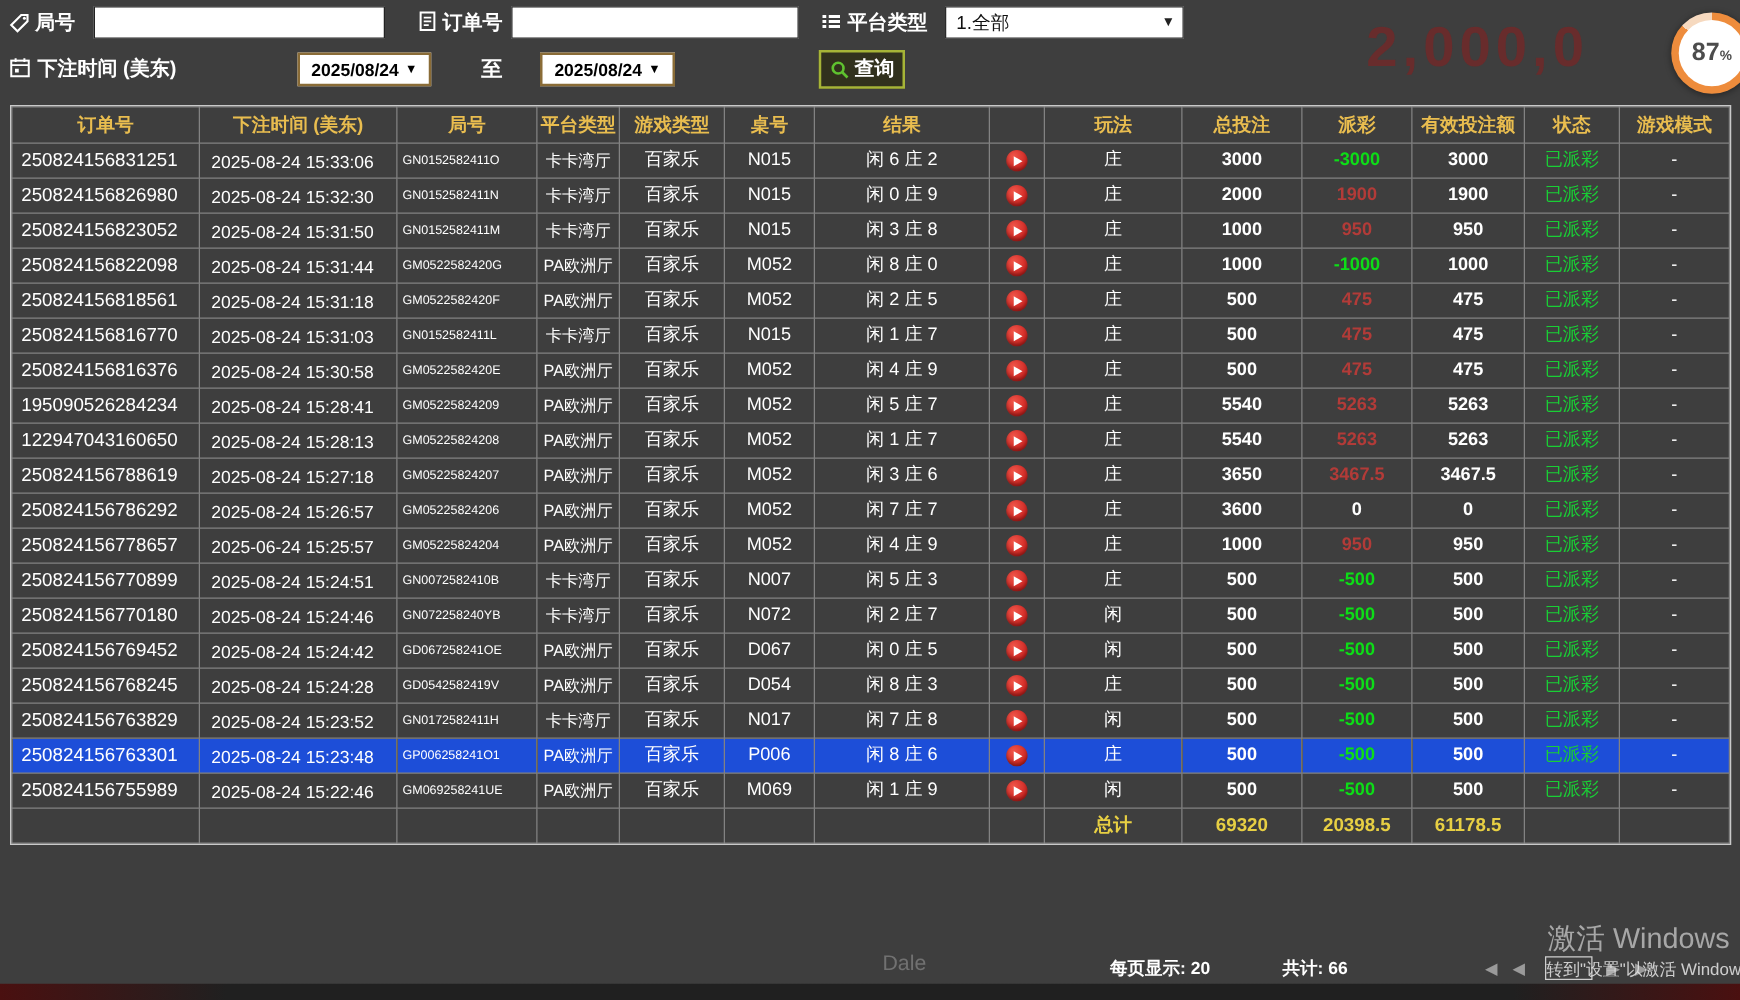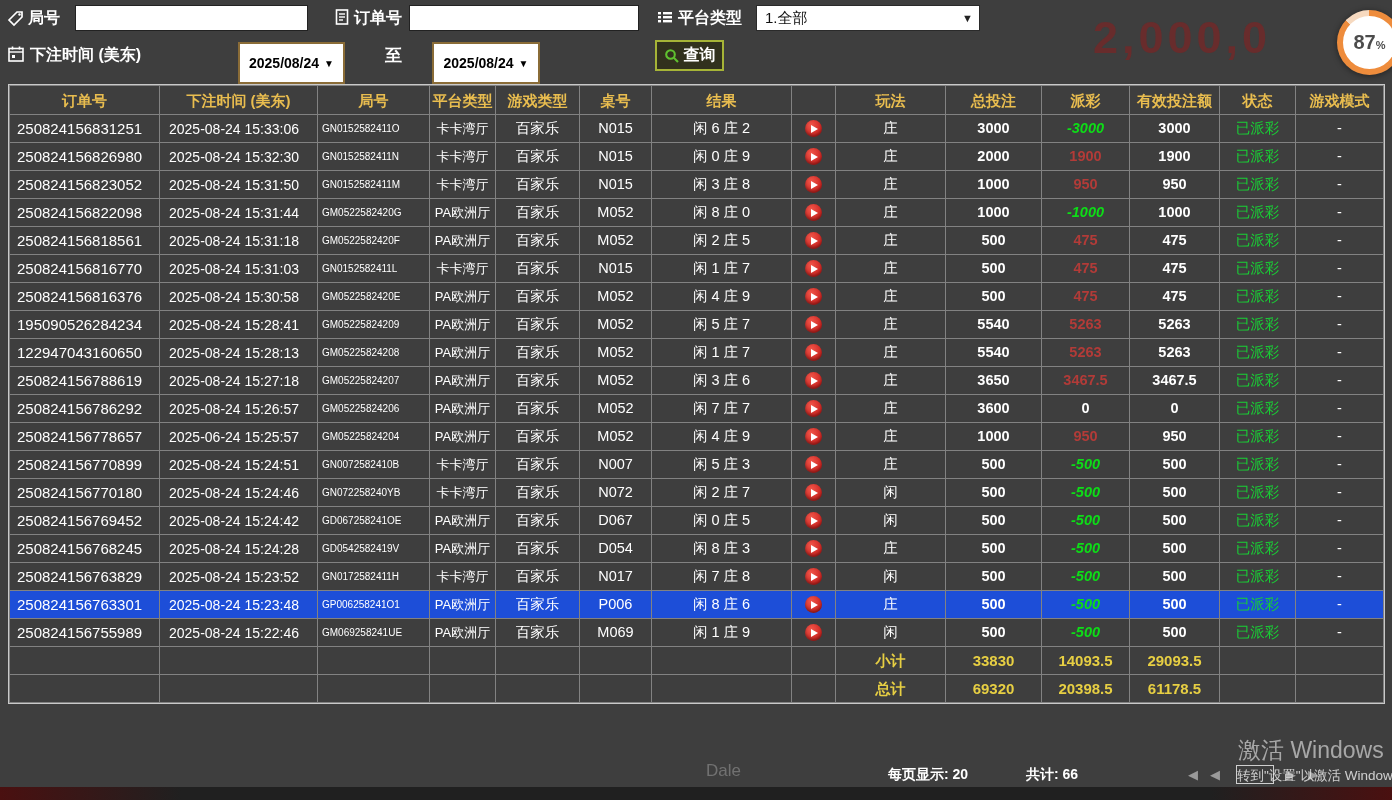--- a/index.html
+++ b/index.html
@@ -5,25 +5,25 @@
   * { margin:0; padding:0; box-sizing:border-box; }
   html,body { width:1392px; height:800px; overflow:hidden; background:#3e3e3e;
     font-family:"Liberation Sans","DejaVu Sans",sans-serif; position:relative; }
 
   
   .topbar { position:absolute; left:0; top:0; width:1392px; height:85px; z-index:2; }
   .flabel { position:absolute; color:#fff; font-weight:700; font-size:16px; white-space:nowrap; }
   .ficon  { position:absolute; width:18px; height:18px; }
   .tinput { position:absolute; height:26px; background:#fff; border:1px solid #222;
             font-size:14px; padding:0 6px; color:#111; }
-  .select { position:absolute; left:756px; top:5px; width:224px; height:26px; background:#fff;
+  .select { position:absolute; left:756px; top:5px; width:191px; height:26px; background:#fff;
             border:1px solid #2a2a2a; color:#111; font-size:15px; display:flex;
             align-items:center; justify-content:space-between; padding:0 6px 0 8px; cursor:pointer; }
   .select .sel-arrow { font-size:11px; color:#222; }
-  .datebtn { position:absolute; top:42px; width:107px; height:42px; background:#fff;
+  .datebtn { position:absolute; top:42px; width:107px; height:27px; background:#fff;
              border:2px solid #8a6c37; color:#000; font-weight:700; font-size:14px;
              display:flex; align-items:center; justify-content:center; gap:5px; cursor:pointer; }
   .datebtn .dd { font-size:10px; }
   .searchbtn { position:absolute; left:655px; top:40px; width:69px; height:31px;
                background:#31311d; border:2px solid #a6b437; display:flex; align-items:center;
                justify-content:center; gap:4px; color:#fff; font-weight:700; font-size:16px;
                cursor:pointer; font-family:inherit; }
 
   
   .grid { position:absolute; left:9px; top:85px; width:1374px; border-collapse:collapse;
@@ -31,21 +31,21 @@
   .grid th, .grid td { border:1px solid #828282; height:28px; line-height:1; overflow:hidden;
           white-space:nowrap; text-align:center; color:#fff; font-size:14.5px; font-weight:400; }
   .grid th { height:29px; color:#e9bd4f; font-weight:700; font-size:15px; }
   .grid td.col-order-no { text-align:left; padding-left:7px; font-size:15px; }
   .grid td.col-bet-time { text-align:left; padding-left:9px; font-size:14px; }
   .grid td.col-round-no { text-align:left; padding-left:4px; font-size:10px; }
   .grid td.col-platform { font-size:13px; }
   .grid td.col-total-bet, .grid td.col-payout, .grid td.col-valid-bet { font-weight:700; }
   .grid td.col-status { color:#19cf35; }
   .pay-red   { color:#b23b38 !important; }
-  .pay-green { color:#0ddd17 !important;font-style:italic; }
+  .pay-green { color:#0ddd17 !important; }
   .pay-white { color:#ffffff !important; }
   tr.selected td { background:#1d4ed8; }
   tr.footer-row td { color:#e7cf43; font-weight:700; font-size:15px; }
 
   .play-btn { display:inline-block; width:17px; height:17px; border-radius:50%;
               background:radial-gradient(circle at 35% 30%, #f0564a, #c01010);
               position:relative; vertical-align:middle; cursor:pointer;
               box-shadow:inset 0 -2px 3px rgba(0,0,0,.35); }
   .play-btn::after { content:''; position:absolute; left:6px; top:4.5px;
               border-left:7px solid #fff; border-top:4px solid transparent;
@@ -490,36 +490,20 @@
       </tr>
       <tr class="footer-row">
         <td class="col-order-no"></td>
         <td class="col-bet-time"></td>
         <td class="col-round-no"></td>
         <td class="col-platform"></td>
         <td class="col-game-type"></td>
         <td class="col-table-no"></td>
         <td class="col-result"></td>
         <td class="col-play"></td>
-        <td class="col-side">小计</td>
-        <td class="col-total-bet">33830</td>
-        <td class="col-payout" style="color: rgb(231, 207, 67);">14093.5</td>
-        <td class="col-valid-bet">29093.5</td>
-        <td class="col-status"></td>
-        <td class="col-mode"></td>
-      </tr>
-      <tr class="footer-row">
-        <td class="col-order-no"></td>
-        <td class="col-bet-time"></td>
-        <td class="col-round-no"></td>
-        <td class="col-platform"></td>
-        <td class="col-game-type"></td>
-        <td class="col-table-no"></td>
-        <td class="col-result"></td>
-        <td class="col-play"></td>
         <td class="col-side">总计</td>
         <td class="col-total-bet">69320</td>
         <td class="col-payout" style="color: rgb(231, 207, 67);">20398.5</td>
         <td class="col-valid-bet">61178.5</td>
         <td class="col-status"></td>
         <td class="col-mode"></td>
       </tr>
     </tbody>
 </table>
 

